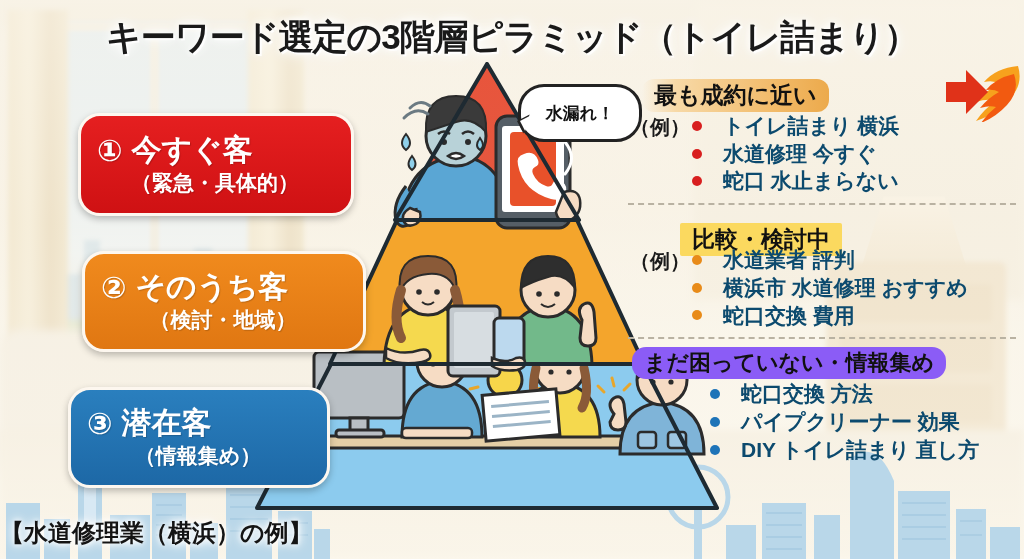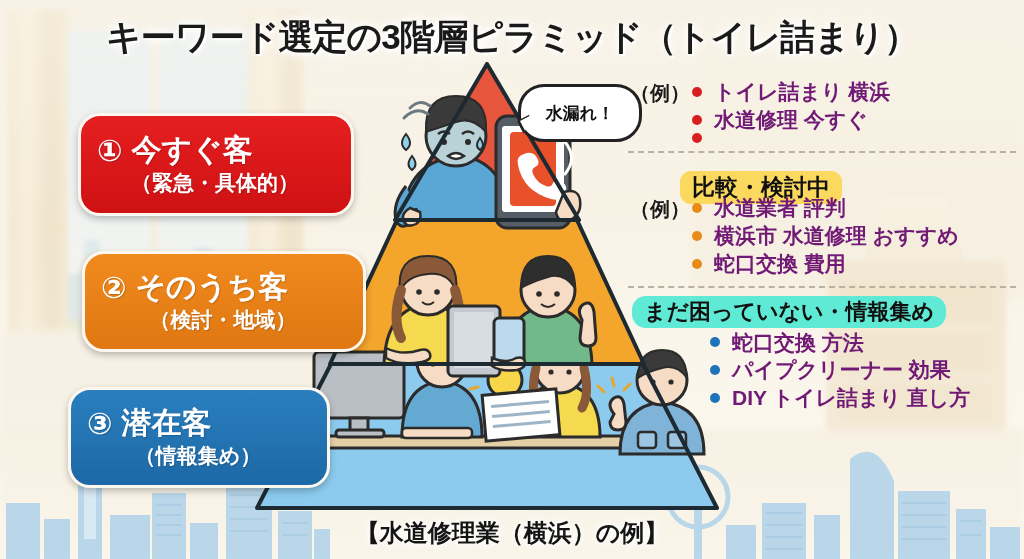--- a/index.html
+++ b/index.html
@@ -69,44 +69,44 @@
   .bubble:before{content:"";position:absolute;left:-9px;bottom:10px;width:0;height:0;z-index:2;
     border:8px solid transparent;border-right-color:#fff;transform:rotate(18deg);}
 
   
   .panel{position:absolute;right:8px;top:78px;width:388px;}
   .sect{position:relative;}
   .sect + .sect{border-top:2px dashed #b9b2a2;margin-top:8px;padding-top:7px;}
   .sect-head{position:relative;display:flex;align-items:center;padding-left:14px;height:34px;}
   .hl{position:relative;display:inline-block;font-size:23px;font-weight:bold;color:#111;padding:1px 12px;border-radius:12px;}
   .hl.h1{background:linear-gradient(90deg,rgba(247,214,160,0) 0%,#f7d9a7 18%,#f2bb6a 70%,#ecaa4c 100%);}
-  .hl.h2{background:#fbd95f;border-radius:11px;margin-top:20px;}
-  .hl.h3{background:#5eead4;border-radius:14px;font-size:22px;}
+  .hl.h2{background:#fbd95f;border-radius:2px;margin-top:20px;}
+  .hl.h3{background:#8b5cf6;border-radius:14px;font-size:22px;}
   .flame{position:absolute;right:-4px;top:-16px;width:92px;height:60px;}
   .rows{position:relative;padding-left:2px;}
   .exlabel{position:absolute;left:2px;top:2px;font-size:20px;font-weight:bold;color:#1a1a1a;}
   .items{margin:0;padding:0;list-style:none;}
-  .li{display:flex;align-items:center;gap:12px;font-size:21px;font-weight:bold;color:#701a75;line-height:1.32;white-space:nowrap;}
+  .li{display:flex;align-items:center;gap:21px;font-size:21px;font-weight:bold;color:#0c4a6e;line-height:1.32;white-space:nowrap;}
   .dot{width:10px;height:10px;border-radius:50%;flex:0 0 auto;}
   .s1 .dot{background:#d81f1f;} .s2 .dot{background:#e88b19;} .s3 .dot{background:#1e74b8;}
   .s1 .items{margin-left:62px;} .s2 .items{margin-left:62px;} .s3 .items{margin-left:80px;}
   .s3 .sect-head{padding-left:4px;}
 
   
   .badge{position:absolute;border-radius:22px;color:#fff;box-shadow:0 3px 7px rgba(0,0,0,.25);
     display:flex;flex-direction:column;justify-content:center;padding:6px 18px 9px 16px;}
   .badge .l1{display:flex;align-items:center;gap:9px;font-size:30px;font-weight:bold;letter-spacing:0px;
     text-shadow:1px 1px 1px rgba(0,0,0,.18);}
   .badge .l2{font-size:21px;font-weight:bold;text-align:center;margin-top:-2px;text-shadow:1px 1px 1px rgba(0,0,0,.18);}
   .b1{left:78px;top:113px;width:236px;height:82px;background:linear-gradient(180deg,#e51f20,#cf1113);border:3px solid #fdf7ef;}
   .b2{left:82px;top:251px;width:244px;height:80px;background:linear-gradient(180deg,#f08a1d,#e07712);border:3px solid #fdf7ef;}
   .b3{left:68px;top:387px;width:222px;height:80px;background:linear-gradient(180deg,#2a7fbe,#1d68a6);border:3px solid #fdf7ef;}
 
   
-  .footer{position:absolute;left:0;bottom:10px;width:1024px;text-align:center;
+  .footer{position:absolute;left:0;bottom:10px;width:1024px;
     font-size:24px;font-weight:bold;color:#141414;
     text-shadow:0 0 5px #fff,0 0 10px #fff,0 0 14px #fff;}
 </style>
 </head>
 <body>
 
 <div id="stage">
 
   <div class="bg-room">
     <div class="bg-wallTop"></div>
@@ -359,33 +359,42 @@
     <div class="l1">
       <span>③</span>
       <span>潜在客</span>
     </div>
     <div class="l2">（情報集め）</div>
   </div>
 
   <div class="panel">
 
     <div class="sect s1">
+      <div class="sect-head">
+        <span class="hl h1">最も成約に近い</span>
+        <svg class="flame" viewBox="0 0 92 60">
+          <path d="M90 4 q-22 2 -34 16 q10 -2 16 2 q-14 6 -24 18 q12 -4 20 -1 q-12 8 -20 20 q18 -6 32 -20 q16 -16 10 -35 Z" fill="#f7a11d"></path>
+          <path d="M86 12 q-18 4 -28 16 q8 -1 13 2 q-11 6 -19 16 q10 -3 16 -1 q-9 7 -15 16 q15 -6 26 -18 q13 -14 7 -31 Z" fill="#f25a10"></path>
+          <path d="M28 30 L50 8 v12 h20 v20 H50 v12 Z" fill="#e03219" transform="rotate(180 44 30)"></path>
+        </svg>
+      </div>
       <div class="rows">
         <span class="exlabel">（例）</span>
         <ul class="items">
           <li class="li">
             <span class="dot" style="background: rgb(216, 31, 31);"></span>
             <span>トイレ詰まり 横浜</span>
           </li>
           <li class="li">
             <span class="dot" style="background: rgb(216, 31, 31);"></span>
             <span>水道修理 今すぐ</span>
           </li>
           <li class="li">
             <span class="dot" style="background: rgb(216, 31, 31);"></span>
+            <span>蛇口 水止まらない</span>
           </li>
         </ul>
       </div>
     </div>
 
     <div class="sect s2">
       <div class="sect-head" style="padding-left:52px">
         <span class="hl h2">比較・検討中</span>
       </div>
       <div class="rows">

